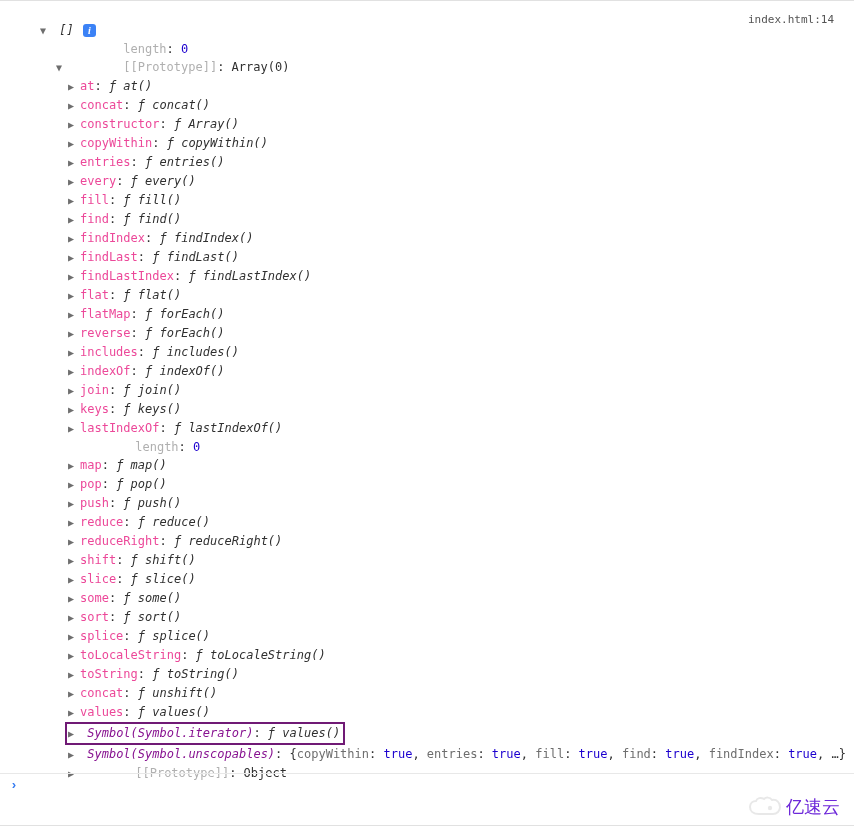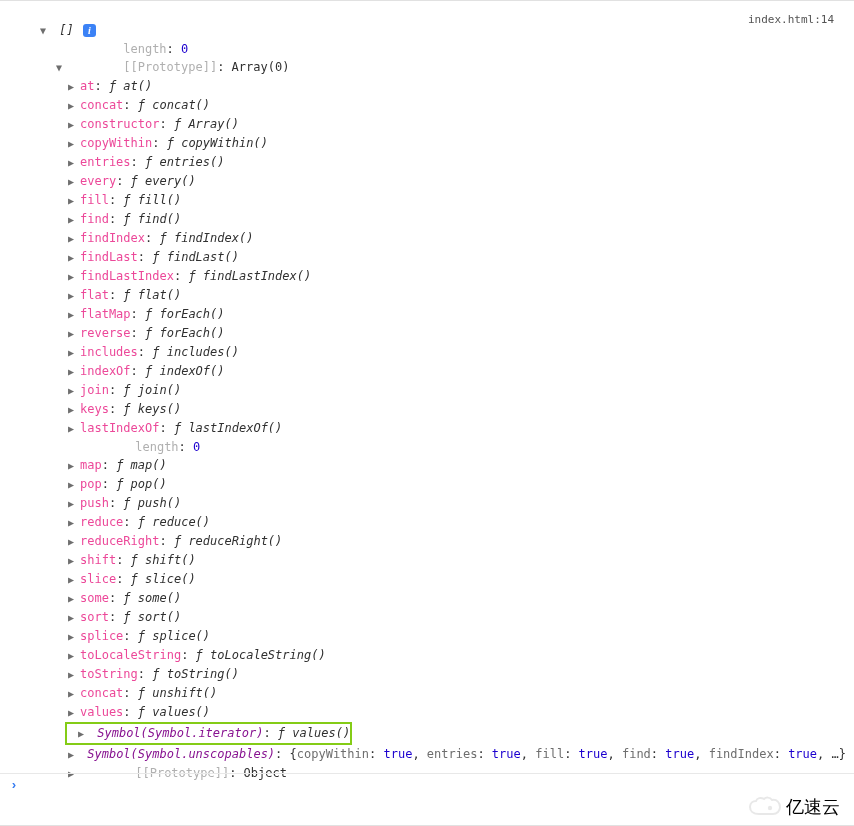--- a/index.html
+++ b/index.html
@@ -66,44 +66,44 @@
     border-radius: 3px;
     width: 13px;
     height: 13px;
     line-height: 13px;
     text-align: center;
     font-size: 10px;
     vertical-align: middle;
     margin-left: 2px;
   }
   .highlight-box {
-    border: 2px solid #84cc16;
+    border: 2px solid #701a75;
     margin-left: -3px;
-    padding-left: 11px;
+    padding-left: 1px;
     display: inline-block;
     min-width: 280px;
   }
   .prompt-bar {
     position: absolute;
     bottom: 28px;
     left: 0;
     right: 0;
     border-top: 1px solid #e8e8e8;
     padding: 4px 10px;
   }
   .prompt-caret {
     color: #367cf1;
     font-weight: bold;
     font-size: 13px;
   }
   .watermark {
     position: absolute;
     bottom: 6px;
     right: 14px;
-    color: #000000;
+    color: #6d28d9;
     font-size: 18px;
     font-family: "Microsoft YaHei", sans-serif;
     display: flex;
     align-items: center;
     gap: 4px;
   }
   .watermark svg { opacity: 0.55; }
 </style>
 </head>
 <body>

